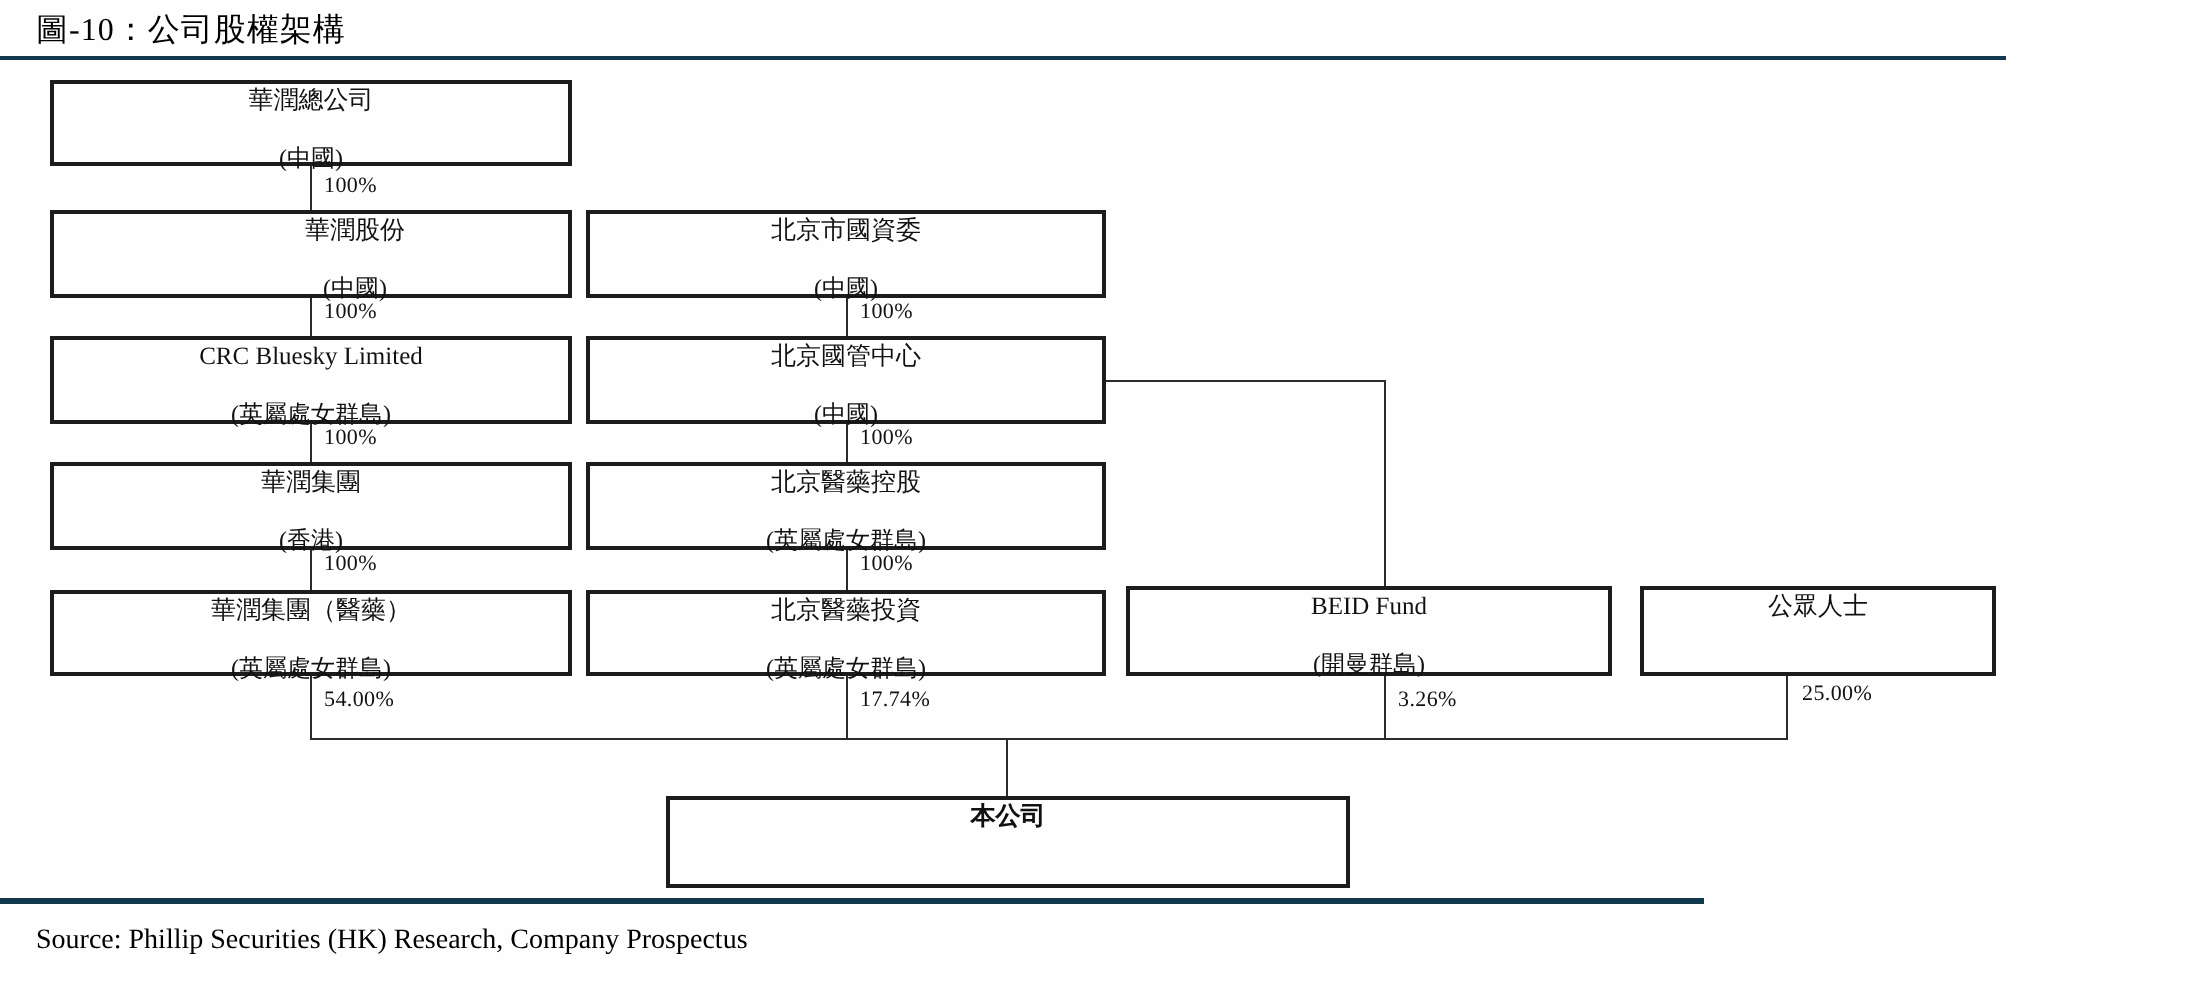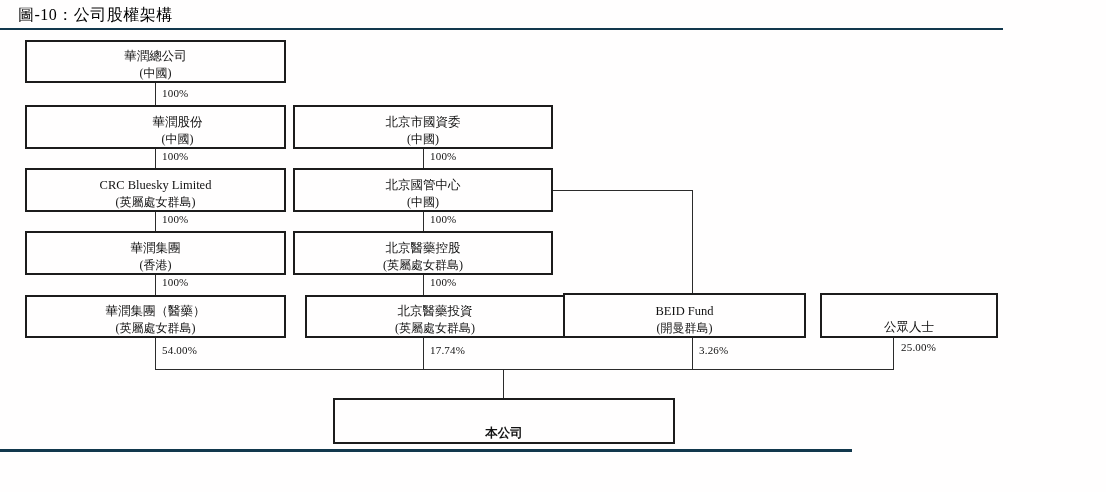--- a/index.html
+++ b/index.html
@@ -8,22 +8,22 @@
     font-family:"Liberation Serif","DejaVu Serif",serif;color:#1a1a1a;
     overflow:hidden;
   }
   .fig-title{
     position:absolute;left:18px;top:5px;font-size:16px;font-weight:normal;
     letter-spacing:0.5px;color:#000;
   }
   .rule{position:absolute;background:#12384d;}
   .node{
     position:absolute;box-sizing:border-box;border:2px solid #1c1c1c;background:#fffefe;
-    display:flex;flex-direction:column;align-items:center;justify-content:flex-end;
-    text-align:center;font-size:12.5px;line-height:1.35;color:#111;
+    display:flex;flex-direction:column;align-items:center;justify-content:space-between;
+    text-align:center;font-size:12.5px;line-height:1.35;color:#111;gap:12px;
   }
   .node .loc{font-size:12px;}
   .vl{position:absolute;width:1px;background:#2b2b2b;}
   .hl{position:absolute;height:1px;background:#2b2b2b;}
   .pct{position:absolute;font-size:11px;color:#111;letter-spacing:0.2px;}
   .source-line{
     position:absolute;left:18px;top:463px;font-size:14px;color:#000;
   }
 </style>
 </head>
@@ -62,21 +62,21 @@
       <div class="loc">(中國)</div>
     </div>
     <div class="node" style="left:293px;top:168px;width:260px;height:44px;">
       <div class="nm">北京國管中心</div>
       <div class="loc">(中國)</div>
     </div>
     <div class="node" style="left:293px;top:231px;width:260px;height:44px;">
       <div class="nm">北京醫藥控股</div>
       <div class="loc">(英屬處女群島)</div>
     </div>
-    <div class="node" style="left:305px;top:295px;width:260px;height:43px;">
+    <div class="node" style="left:293px;top:295px;width:260px;height:43px;">
       <div class="nm">北京醫藥投資</div>
       <div class="loc">(英屬處女群島)</div>
     </div>
 
     <div class="node" style="left:563px;top:293px;width:243px;height:45px;">
       <div class="nm">BEID Fund</div>
       <div class="loc">(開曼群島)</div>
     </div>
     <div class="node" style="left:820px;top:293px;width:178px;height:45px;">
       <div class="nm">公眾人士</div>
@@ -109,14 +109,15 @@
     <div class="pct" style="left:162px;top:344px;">54.00%</div>
     <div class="pct" style="left:430px;top:150px;">100%</div>
     <div class="pct" style="left:430px;top:213px;">100%</div>
     <div class="pct" style="left:430px;top:276px;">100%</div>
     <div class="pct" style="left:430px;top:344px;">17.74%</div>
     <div class="pct" style="left:699px;top:344px;">3.26%</div>
     <div class="pct" style="left:901px;top:341px;">25.00%</div>
   </div>
 
   <div class="rule" style="left:0;top:449px;width:852px;height:3px;"></div>
+  <div class="source-line">Source: Phillip Securities (HK) Research, Company Prospectus</div>
 
 </div>
 
 </body></html>

